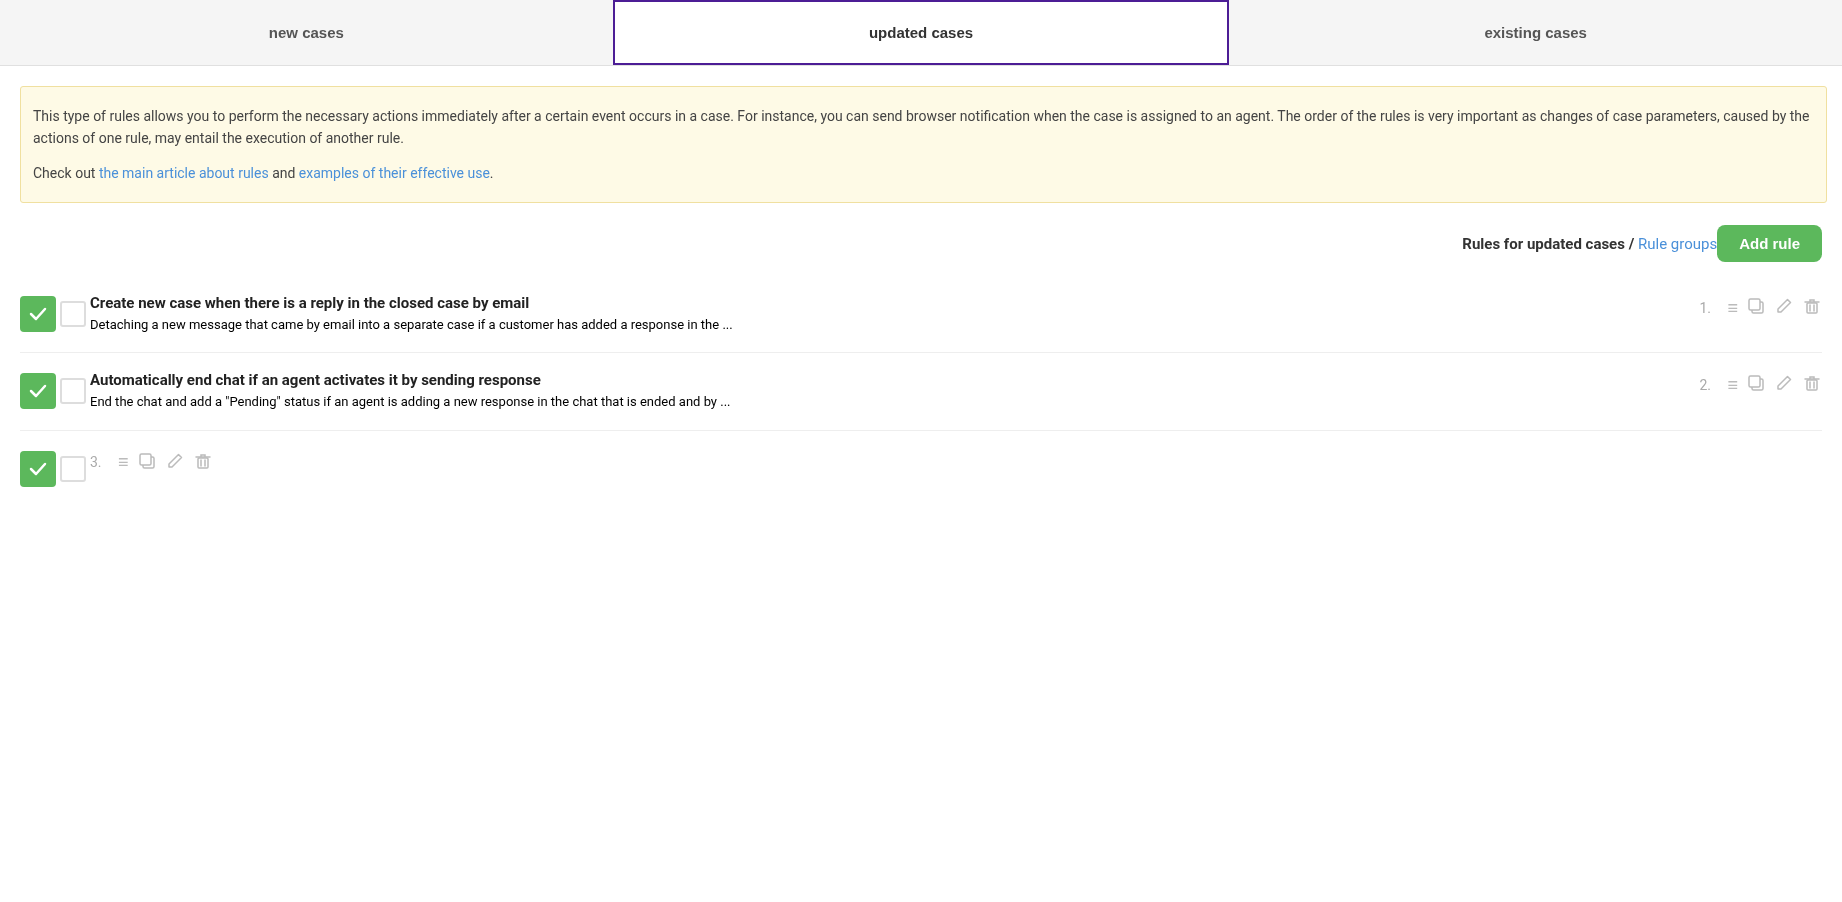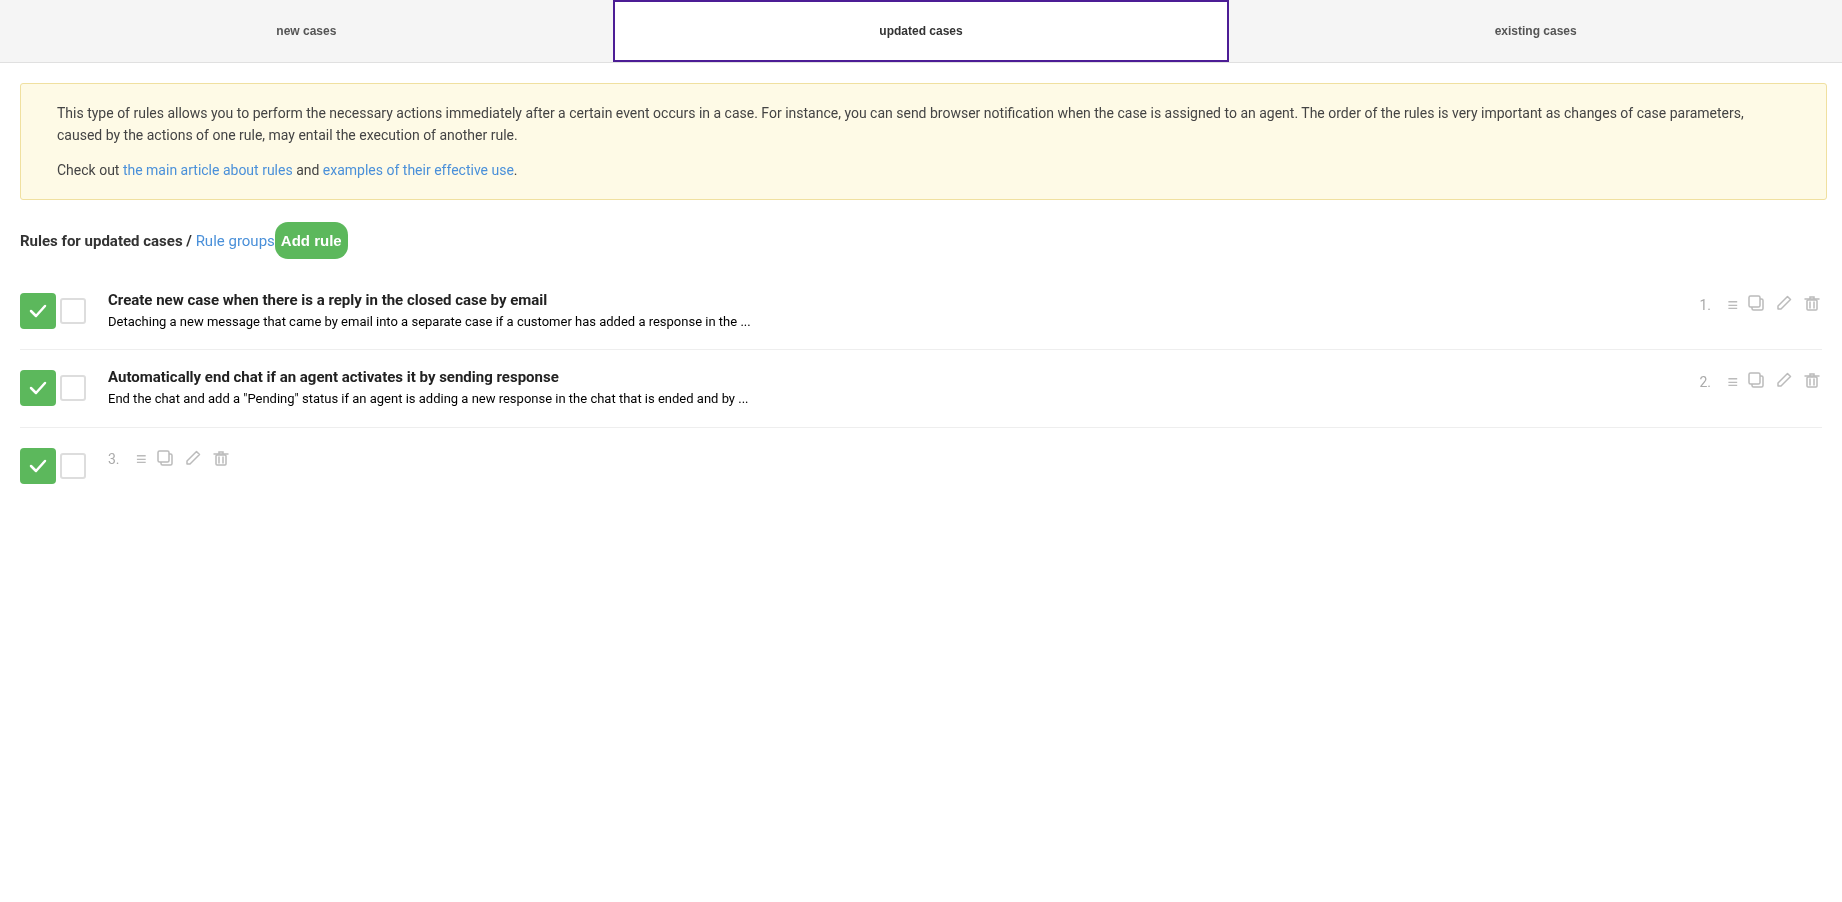--- a/index.html
+++ b/index.html
@@ -14,88 +14,88 @@
     .tabs {
       display: flex;
       border-bottom: 1px solid #e0e0e0;
       background: #f5f5f5;
     }
     .tab {
       flex: 1;
       padding: 22px 20px;
       text-align: center;
       font-weight: 600;
-      font-size: 12px;
+      font-size: 15px;
       color: #555;
       background: #f5f5f5;
       cursor: pointer;
       border: none;
       outline: none;
     }
     .tab.active {
       background: #fff;
       border: 2px solid #4c1d95;
       color: #333;
       position: relative;
     }
 
     
     .info-box {
       background: #fefae6;
       border: 1px solid #f0e0a0;
       margin: 20px 15px 0 20px;
-      padding: 18px 36px;
+      padding: 18px 12px;
       font-size: 14px;
       line-height: 1.6;
       color: #444;
       border-radius: 3px;
     }
     .info-box p { margin-bottom: 12px; }
     .info-box p:last-child { margin-bottom: 0; }
     .info-box a { color: #4a90d9; text-decoration: none; }
 
     
     .rules-header {
       display: flex;
       align-items: center;
-      justify-content: flex-start;
+      justify-content: flex-end;
       padding: 22px 20px 14px 20px;
     }
     .rules-title {
       font-size: 15px;
       font-weight: 700;
       color: #333;
     }
     .rules-title a {
       color: #4a90d9;
       text-decoration: none;
       font-weight: 400;
     }
 
     .add-rule-btn {
       background: #5cb85c;
       color: #fff;
       border: none;
-      padding: 10px 6px;
+      padding: 10px 22px;
       font-size: 15px;
       font-weight: 600;
-      border-radius: 13px;
+      border-radius: 8px;
       cursor: pointer;
     }
 
     
     .rules-list {
       padding: 0 20px;
     }
     .rule-item {
       display: flex;
       align-items: flex-start;
       padding: 18px 0;
       border-bottom: 1px solid #eee;
-      gap: 22px;
+      gap: 4px;
     }
     .rule-item:last-child { border-bottom: none; }
 
     
     .checkbox-toggle {
       display: flex;
       align-items: center;
       flex-shrink: 0;
       margin-top: 2px;
     }

